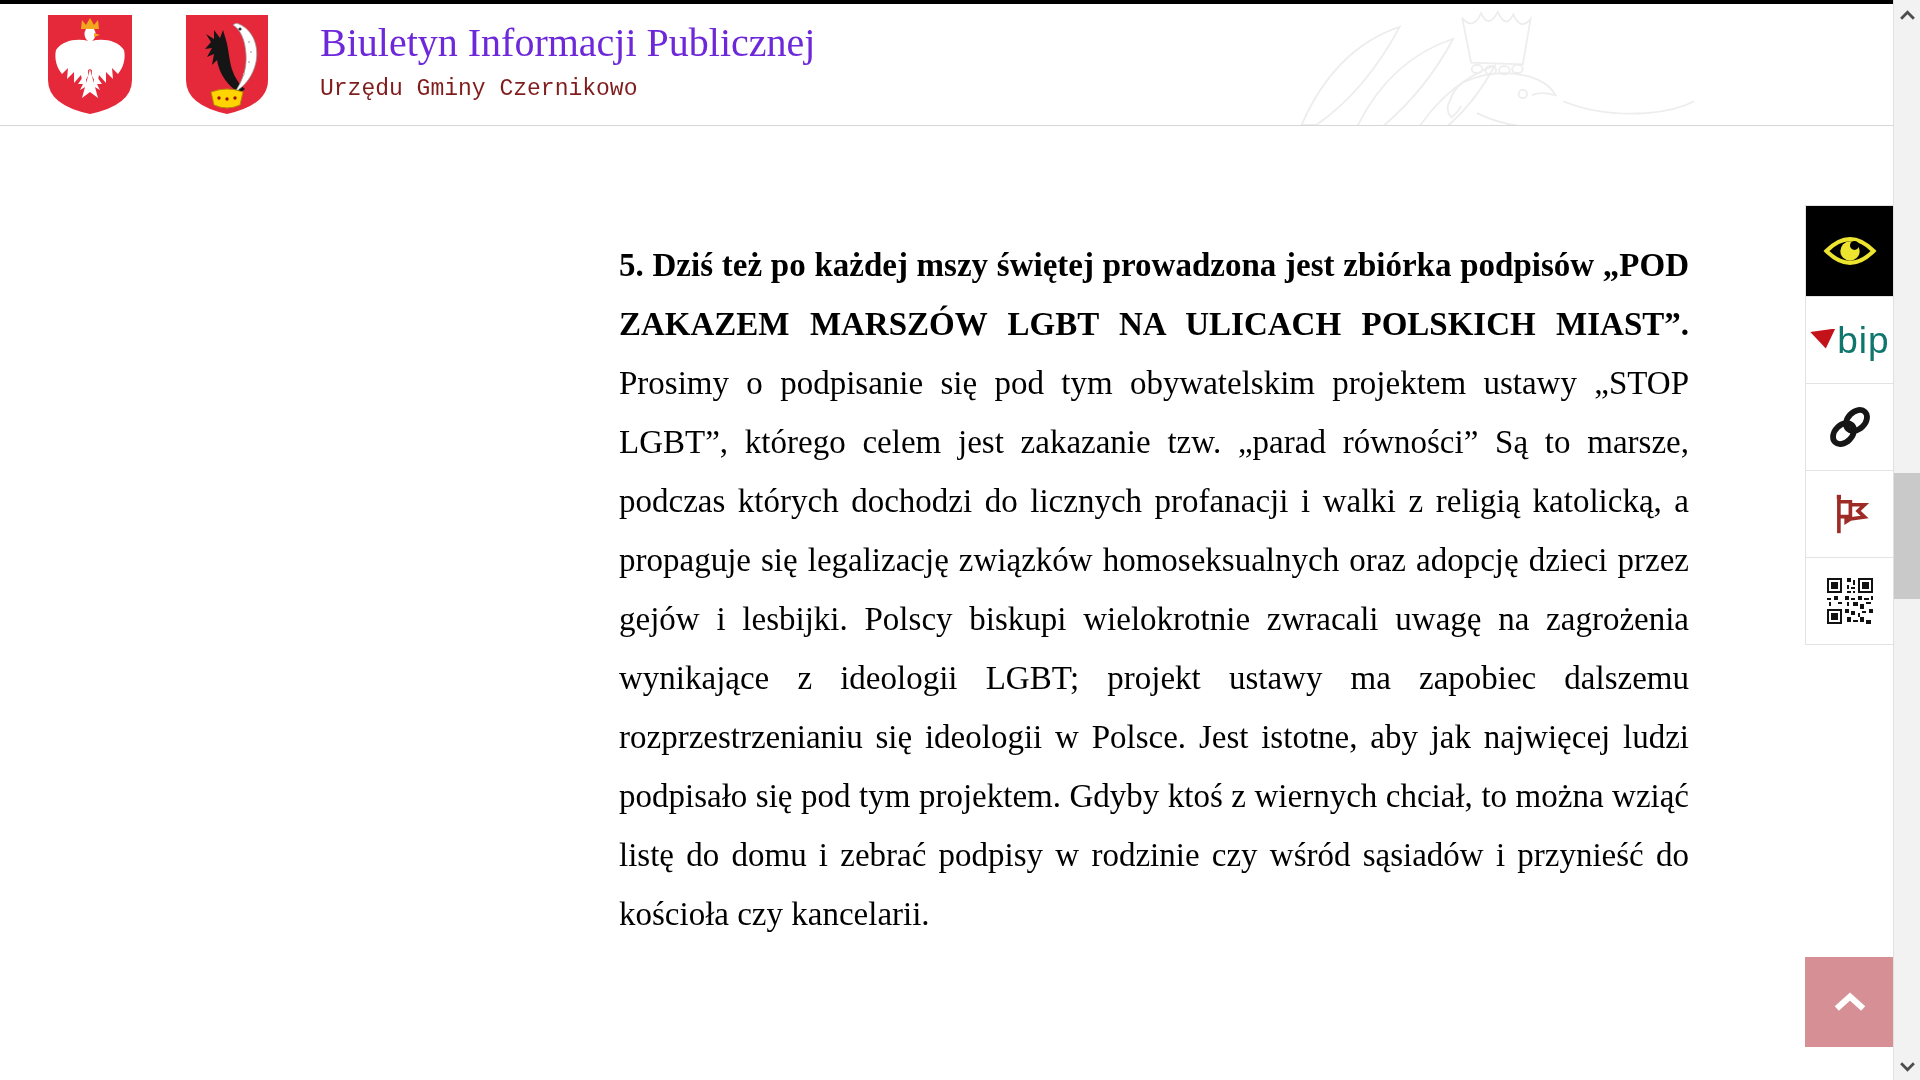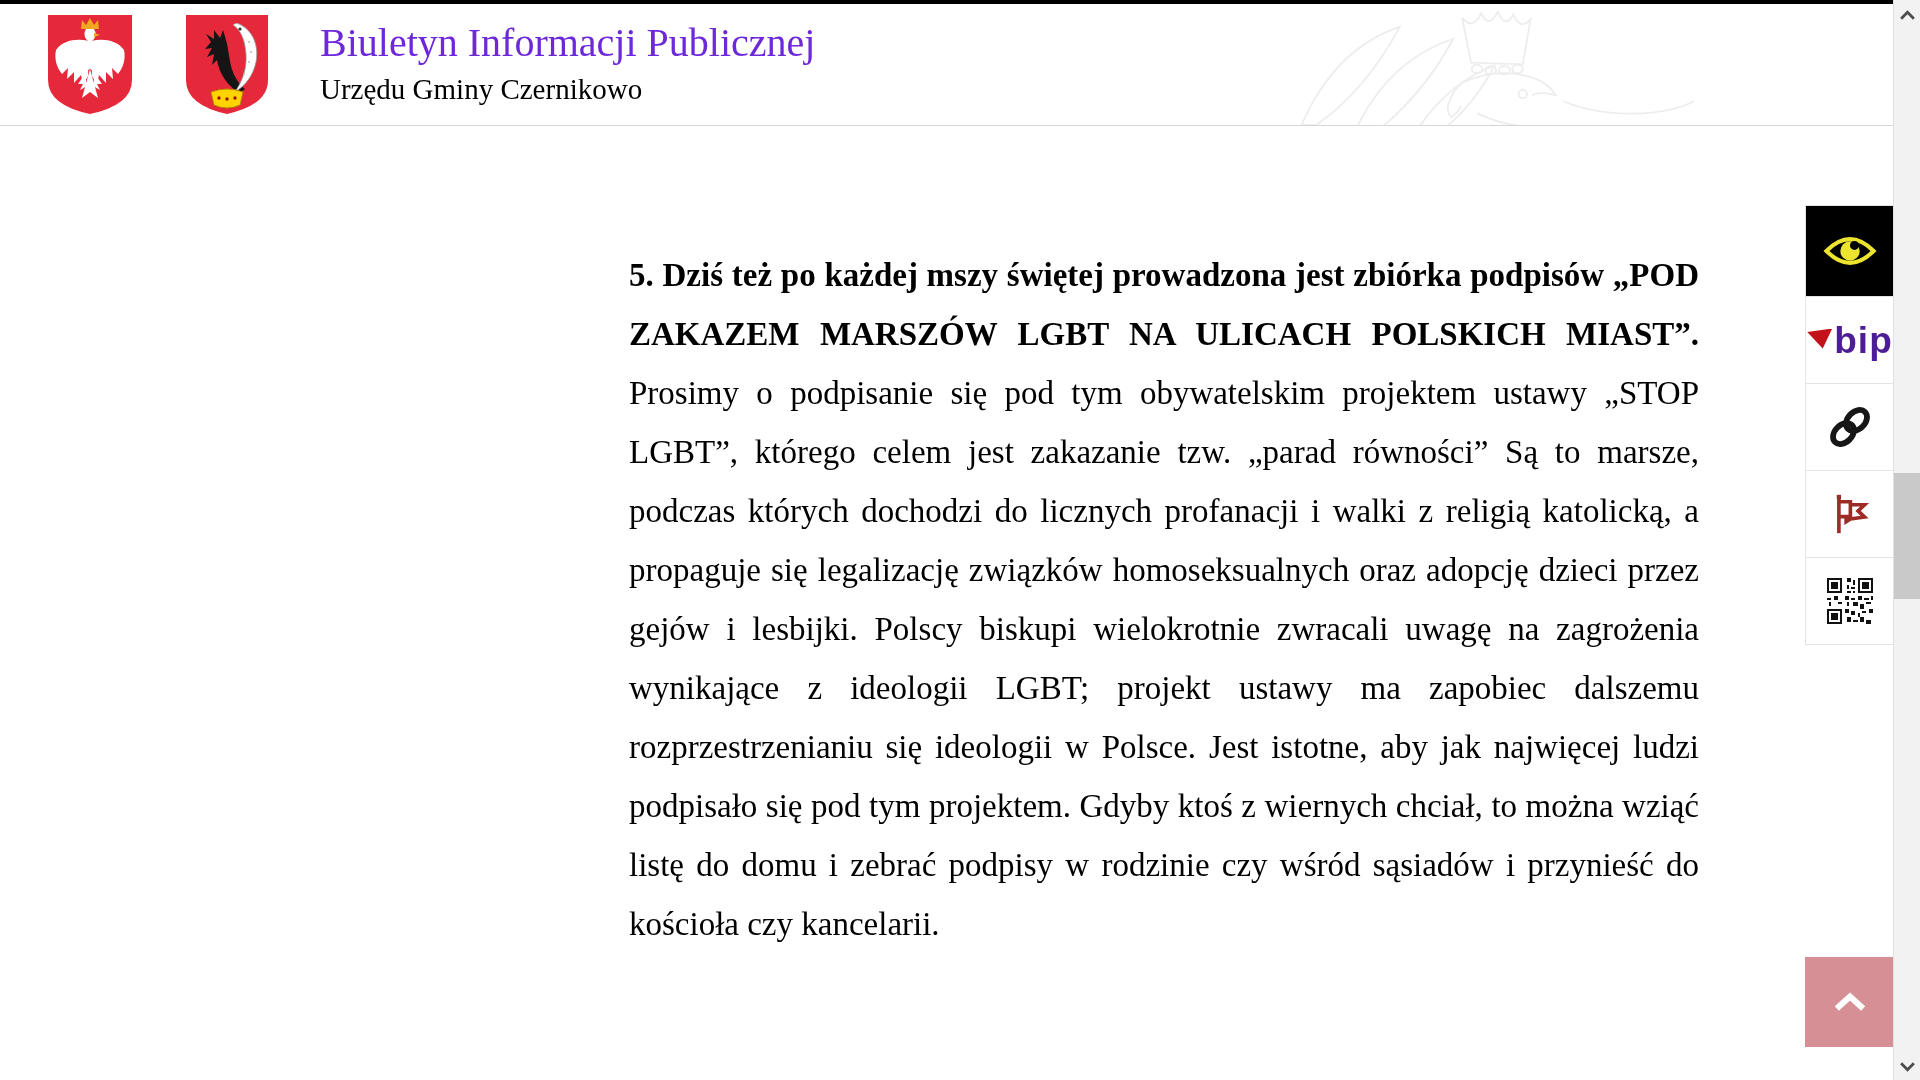--- a/index.html
+++ b/index.html
@@ -12,39 +12,39 @@
   .top-black-bar{position:absolute;left:0;top:0;width:1893px;height:4px;background:#000;}
 
   
   .header{position:absolute;left:0;top:4px;width:1893px;height:121px;background:#fff;
           border-bottom:1px solid #d6d6d6;overflow:hidden;}
   .crest{position:absolute;top:8px;}
   .crest-pl{left:45px;width:90px;height:105px;}
   .crest-cz{left:183px;width:88px;height:105px;}
   .header-titles{position:absolute;left:320px;top:14px;}
   .site-title{font-size:40px;line-height:50px;color:#6d28d9;}
-  .site-subtitle{font-size:29px;line-height:42px;color:#000000;}
+  .site-subtitle{font-size:23px;line-height:42px;color:#7f1d1d;font-family:Liberation Mono, monospace;}
   .watermark{position:absolute;left:1120px;top:2px;width:720px;height:119px;pointer-events:none;}
 
   
-  .article{position:absolute;left:613px;top:230px;width:1070px;margin:16px;
+  .article{position:absolute;left:613px;top:230px;width:1070px;margin:6px;
            font-size:33px;line-height:59px;text-align:justify;color:#000;}
   .article .lead{font-weight:bold;}
 
   
   .toolbar{position:absolute;left:1805px;top:205px;width:90px;background:#fff;
            border:1px solid #e3e3e3;border-bottom:none;box-sizing:border-box;}
   .tool-btn{display:flex;align-items:center;justify-content:center;width:100%;height:87px;
             background:#fff;border:none;border-bottom:1px solid #e3e3e3;padding:0;cursor:pointer;}
   .tool-btn.contrast{background:#000;height:91px;}
   .bip-wrap{display:flex;align-items:flex-start;}
   .bip-tri{width:25px;height:20px;margin:7px 2px 0 0;background:#c4121a;
            clip-path:polygon(0 18%,100% 0,62% 100%);}
-  .bip-text{font-family:"Liberation Sans", sans-serif;font-weight:bold;font-size:37px;
-            line-height:1;color:#4c1d95;letter-spacing:1px;}
+  .bip-text{font-family:"Liberation Sans", sans-serif;font-weight:normal;font-size:37px;
+            line-height:1;color:#0f766e;letter-spacing:1px;}
 
   
   .scroll-top{position:absolute;left:1805px;top:957px;width:90px;height:90px;background:#d78f96;
               border:none;display:flex;align-items:center;justify-content:center;cursor:pointer;padding:0;}
 
   
   .scrollbar{position:absolute;right:0;top:0;width:27px;height:1080px;background:#f2f2f2;
              border-left:1px solid #e0e0e0;box-sizing:border-box;}
   .sb-arrow{position:absolute;left:0;width:100%;display:flex;justify-content:center;cursor:pointer;}
   .sb-up{top:10px;}

